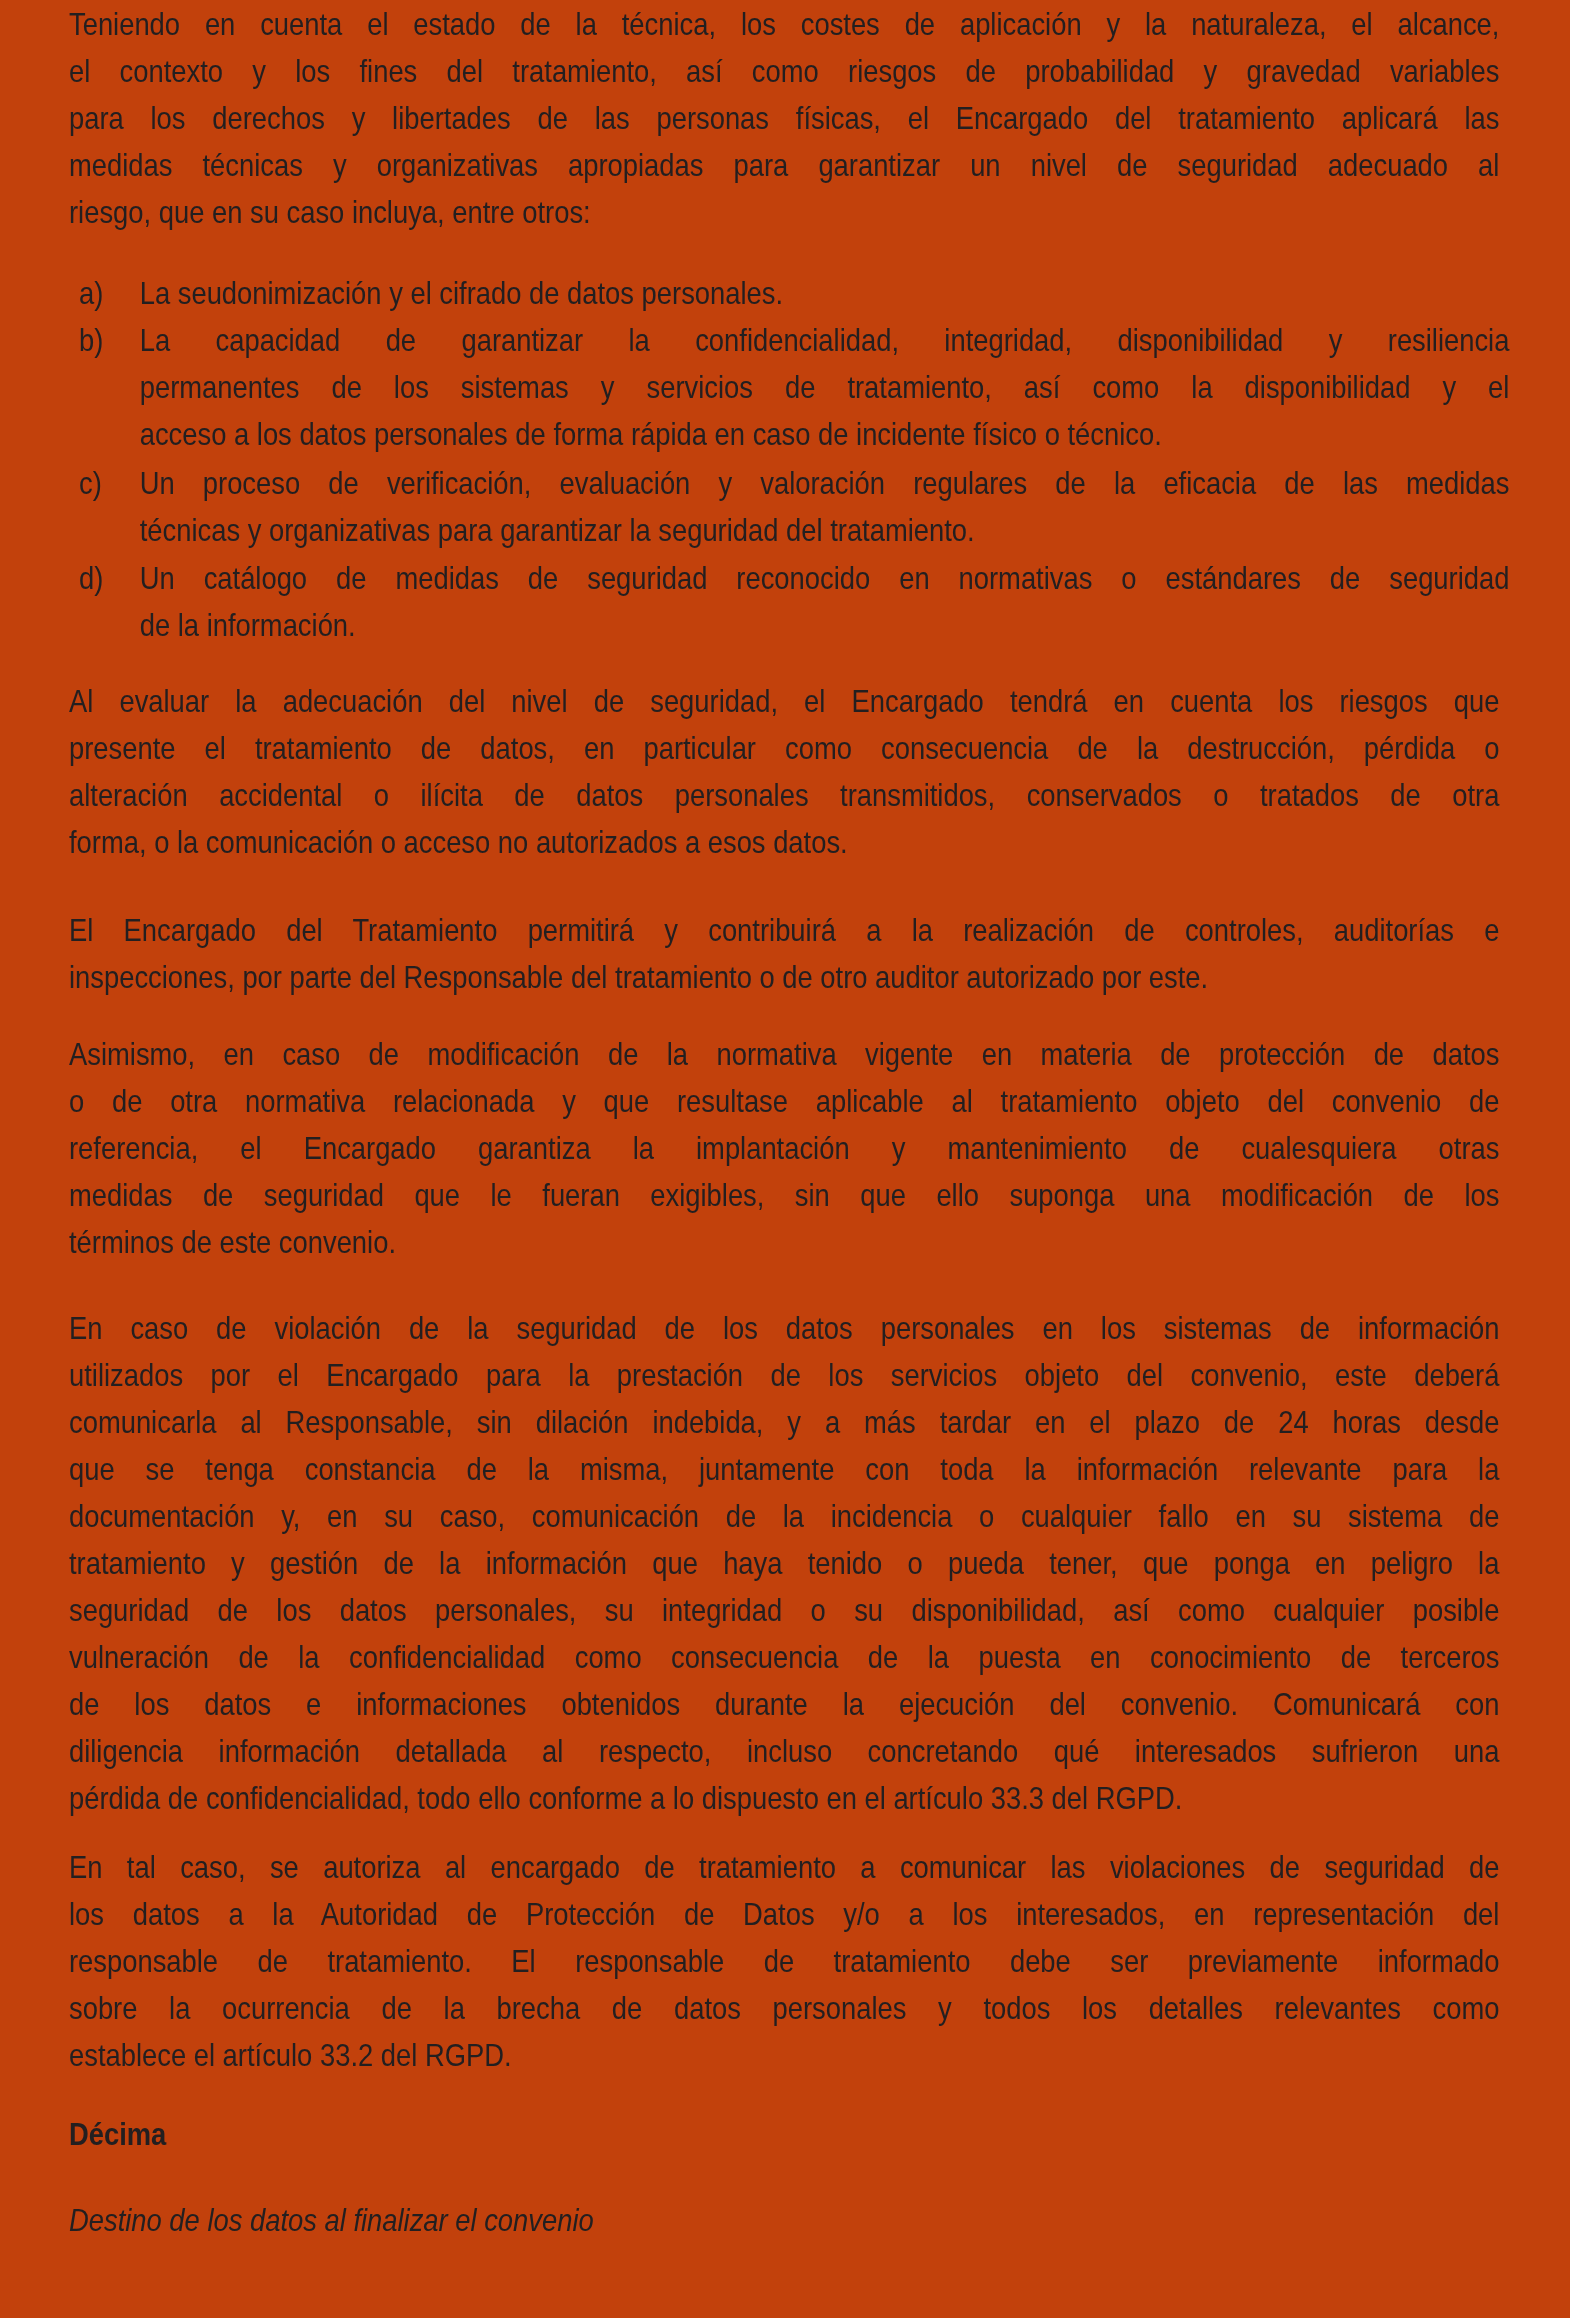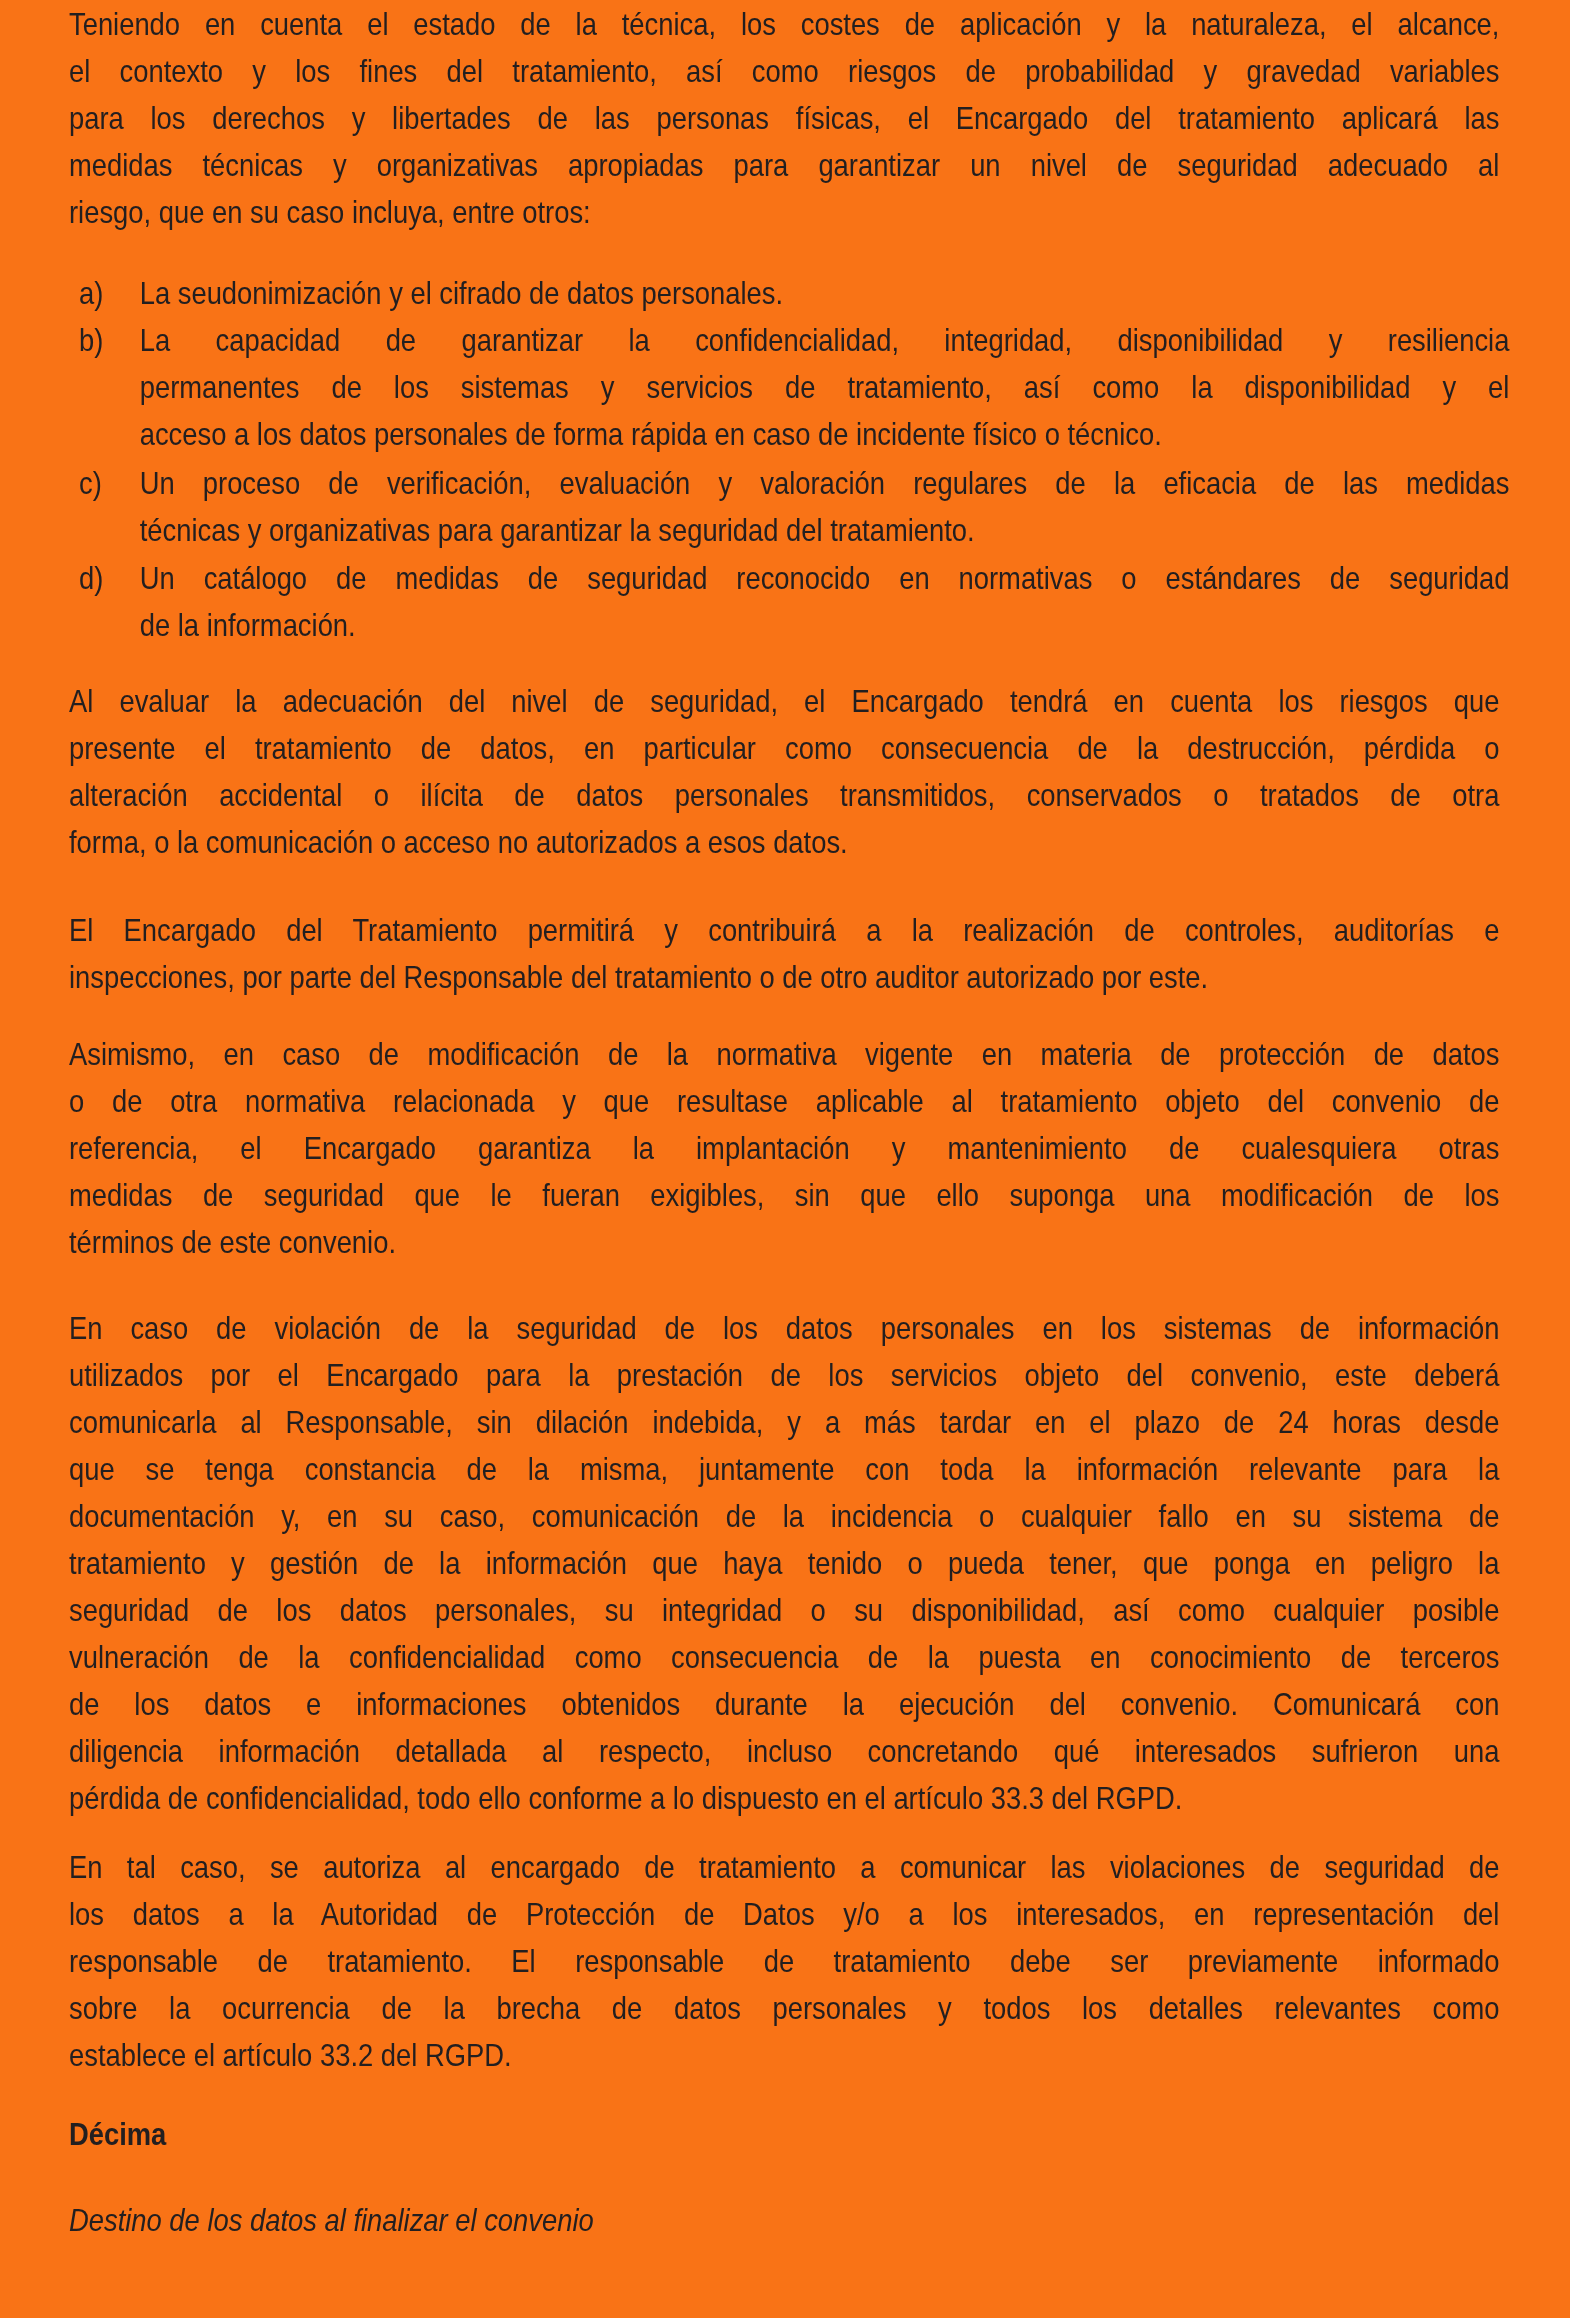--- a/index.html
+++ b/index.html
@@ -1,17 +1,17 @@
 <!DOCTYPE html>
 <html style="font-size:13px"><head>
 <meta charset="utf-8">
 <style>
   html, body { margin: 0; padding: 0; background: #ffffff; }
   body { width: 1571px; height: 2319px; position: relative; overflow: hidden; }
-  .page { position: absolute; left: 0; top: 0; width: 1571px; height: 2319px; background: #f97316; }
+  .page { position: absolute; left: 0; top: 0; width: 1571px; height: 2319px; background: #c2410c; }
   .blk {
     position: absolute;
     font-family: "Liberation Sans", sans-serif;
     font-size: 32px;
     line-height: 47px;
     color: #231f20;
     transform-origin: 0 0;
     transform: scaleX(0.855);
   }
   .line { display: block; white-space: nowrap; text-align: justify; text-align-last: justify; height: 47px; }

